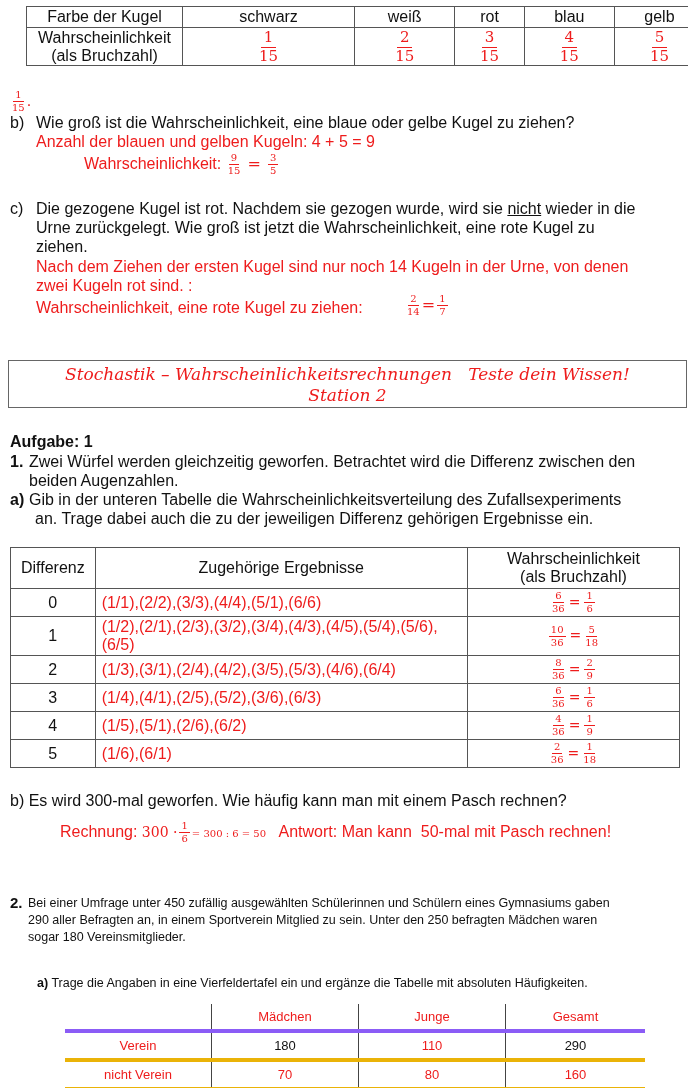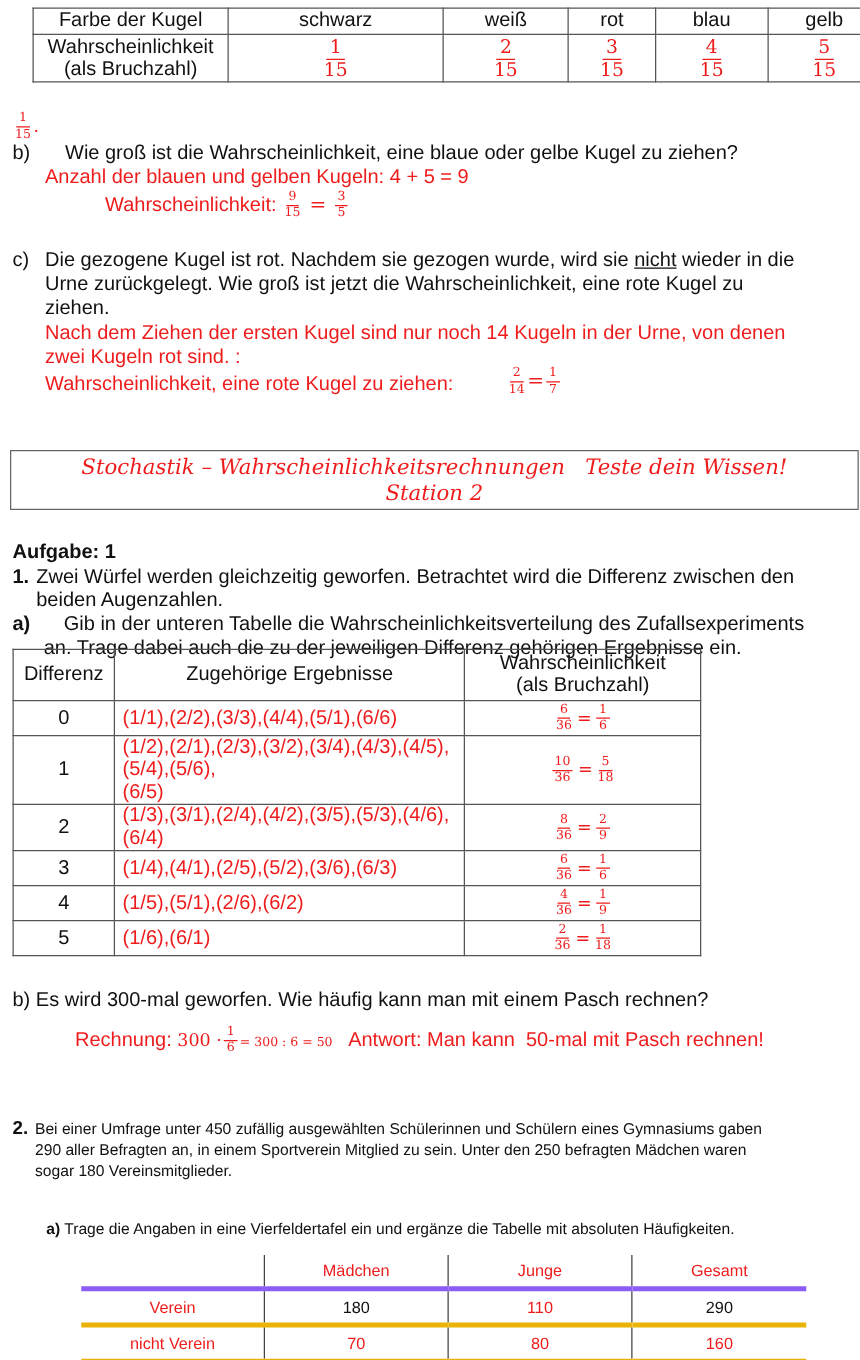--- a/index.html
+++ b/index.html
@@ -21,21 +21,21 @@
   #t1 .frac { font-size: 15px; }
   #t1 .frac .num { padding: 0 3px 2px 3px; }
   
   .line { position: absolute; white-space: nowrap; font-size: 16px; line-height: 19px; }
   .small-frac { font-size: 10px; }
   
   #titlebox { left: 8px; top: 360px; width: 679px; height: 48px; border: 1px solid #666;
               box-sizing: border-box; text-align: center; color: #ee1c1c;
               font-family: "DejaVu Serif", serif; font-style: italic; font-size: 17px; line-height: 21px; padding-top: 3px; }
   
-  #t2 { left: 10px; top: 519px; width: 551px; }
+  #t2 { left: 10px; top: 547px; width: 670px; }
   #t2 td { border: 1px solid #555; padding: 0 6px; font-size: 16px; line-height: 18px; }
   #t2 td.c0 { text-align: center; width: 70px; }
   #t2 td.c1 { width: 352px; }
   #t2 td.c2 { text-align: center; width: 195px; }
   #t2 tr.h td { height: 40px; }
   #t2 tr.rr td { height: 27px; }
   #t2 tr.rr.tall td { height: 38px; }
   #t2 .frac { font-size: 10px; }
   #t2 .eq { font-family: "DejaVu Serif", serif; font-size: 14px; margin: 0 2px; }
   
@@ -85,21 +85,21 @@
   </table>
 
 <div class="line red" style="left:10px; top:90px;">
   <span class="frac small-frac">
       <span class="num">1</span>
       <span class="den">15</span>
     </span><span>.</span>
 </div>
 
 <div class="line" style="left:10px; top:113px;">b)</div>
-<div class="line" style="left:36px; top:113px;margin-left:16px;">Wie groß ist die Wahrscheinlichkeit, eine blaue oder gelbe Kugel zu ziehen?</div>
+<div class="line" style="left:36px; top:113px;">Wie groß ist die Wahrscheinlichkeit, eine blaue oder gelbe Kugel zu ziehen?</div>
 <div class="line red" style="left:36px; top:132px;">Anzahl der blauen und gelben Kugeln: 4 + 5 = 9</div>
 <div class="line red" style="left:36px; top:153px;margin-left:48px;">
   <span>Wahrscheinlichkeit:</span>
   <span class="frac small-frac">
       <span class="num">9</span>
       <span class="den">15</span>
     </span><span class="math"> = </span><span class="frac small-frac">
       <span class="num">3</span>
       <span class="den">5</span>
     </span>
@@ -125,21 +125,21 @@
 <div id="titlebox" class="abs">
   <div style="white-space:pre;">Stochastik – Wahrscheinlichkeitsrechnungen   Teste dein Wissen!</div>
   <div>Station 2</div>
 </div>
 
 <div class="line" style="left:10px; top:432px; font-weight:bold;">Aufgabe: 1</div>
 <div class="line" style="left:10px; top:452px; font-weight:bold;">1.</div>
 <div class="line" style="left:29px; top:452px;">Zwei Würfel werden gleichzeitig geworfen. Betrachtet wird die Differenz zwischen den</div>
 <div class="line" style="left:29px; top:471px;">beiden Augenzahlen.</div>
 <div class="line" style="left:10px; top:490px; font-weight:bold;">a)</div>
-<div class="line" style="left:51px; top:490px;">Gib in der unteren Tabelle die Wahrscheinlichkeitsverteilung des Zufallsexperiments</div>
+<div class="line" style="left:29px; top:490px;">Gib in der unteren Tabelle die Wahrscheinlichkeitsverteilung des Zufallsexperiments</div>
 <div class="line" style="left:35px; top:509px;">an. Trage dabei auch die zu der jeweiligen Differenz gehörigen Ergebnisse ein.</div>
 
 <table id="t2" class="abs">
   <tbody>
       <tr class="h">
     <td class="c0">Differenz</td>
     <td class="c1" style="text-align:center;">Zugehörige Ergebnisse</td>
     <td class="c2"><span>Wahrscheinlichkeit</span><br><span>(als Bruchzahl)</span></td>
   </tr>
   <tr class="rr">

